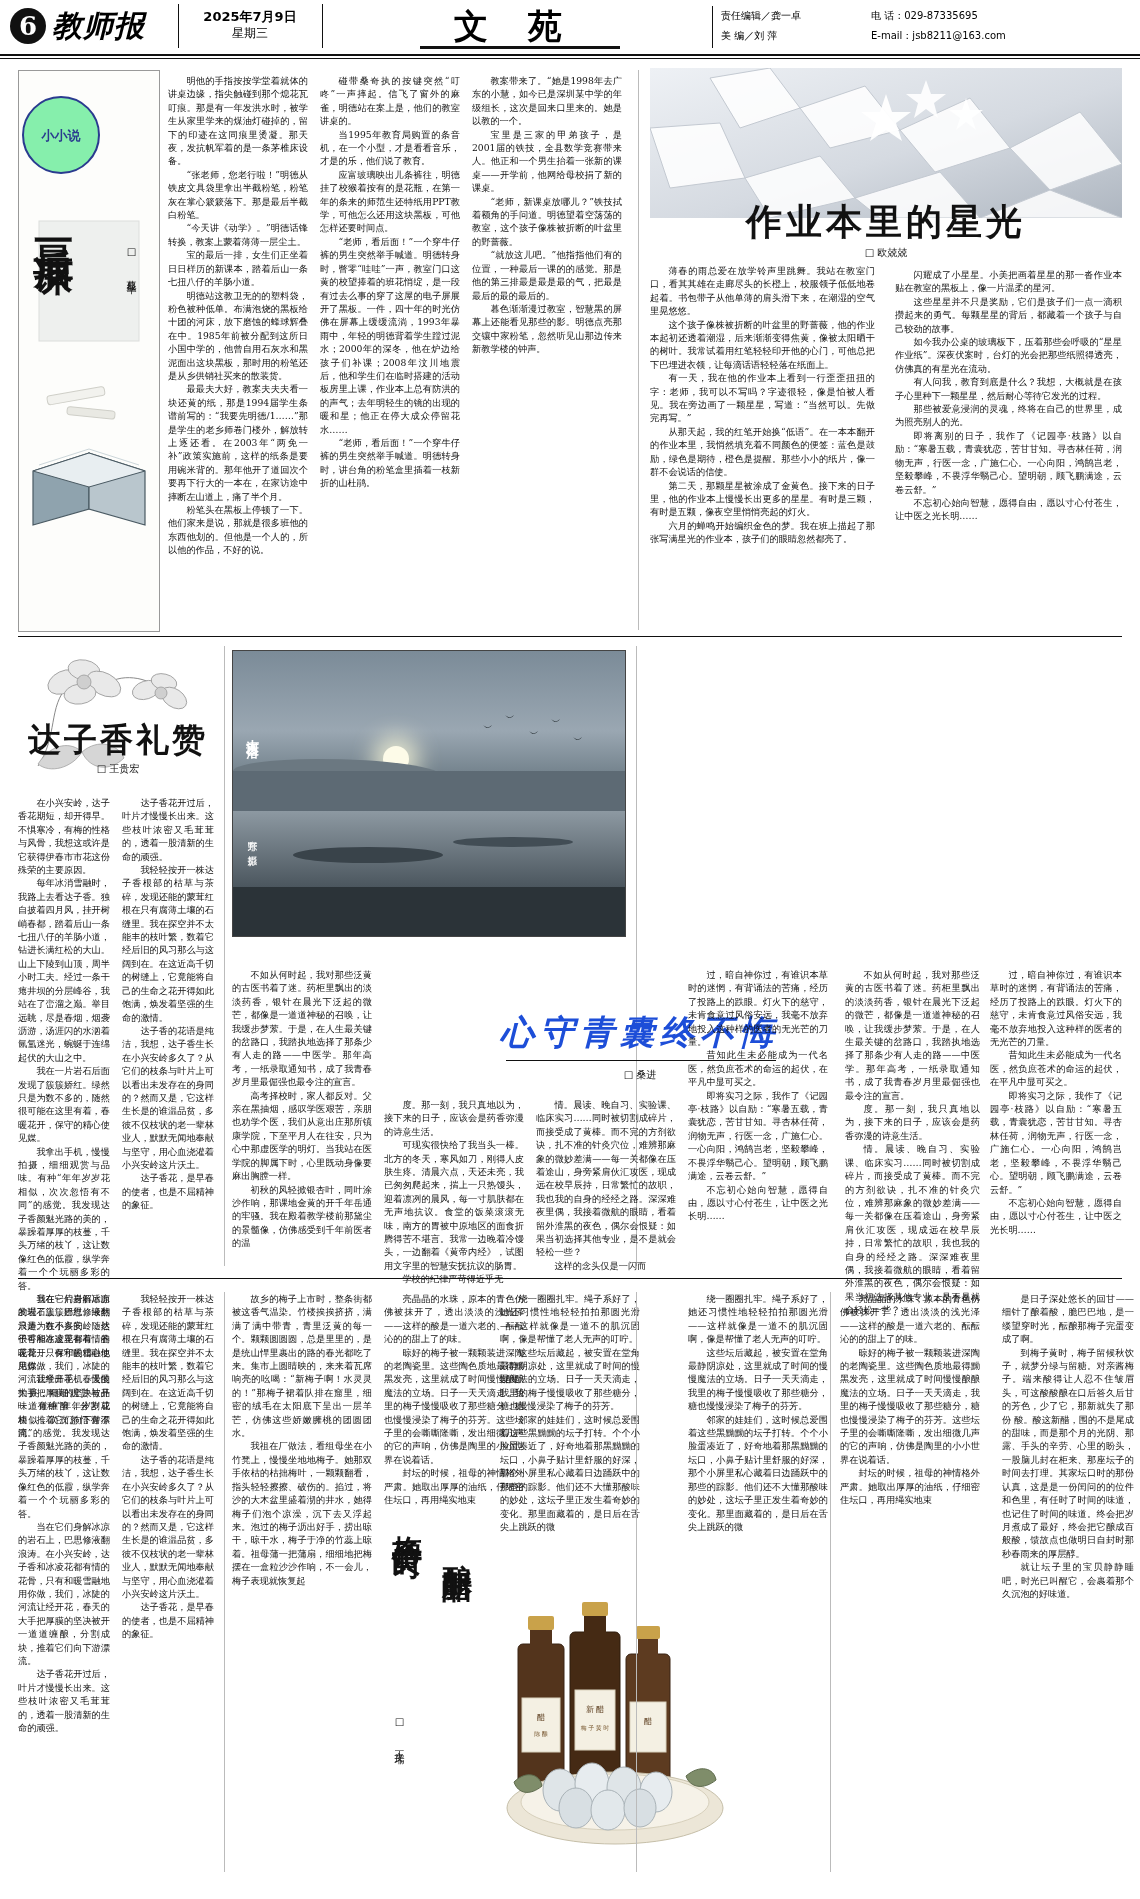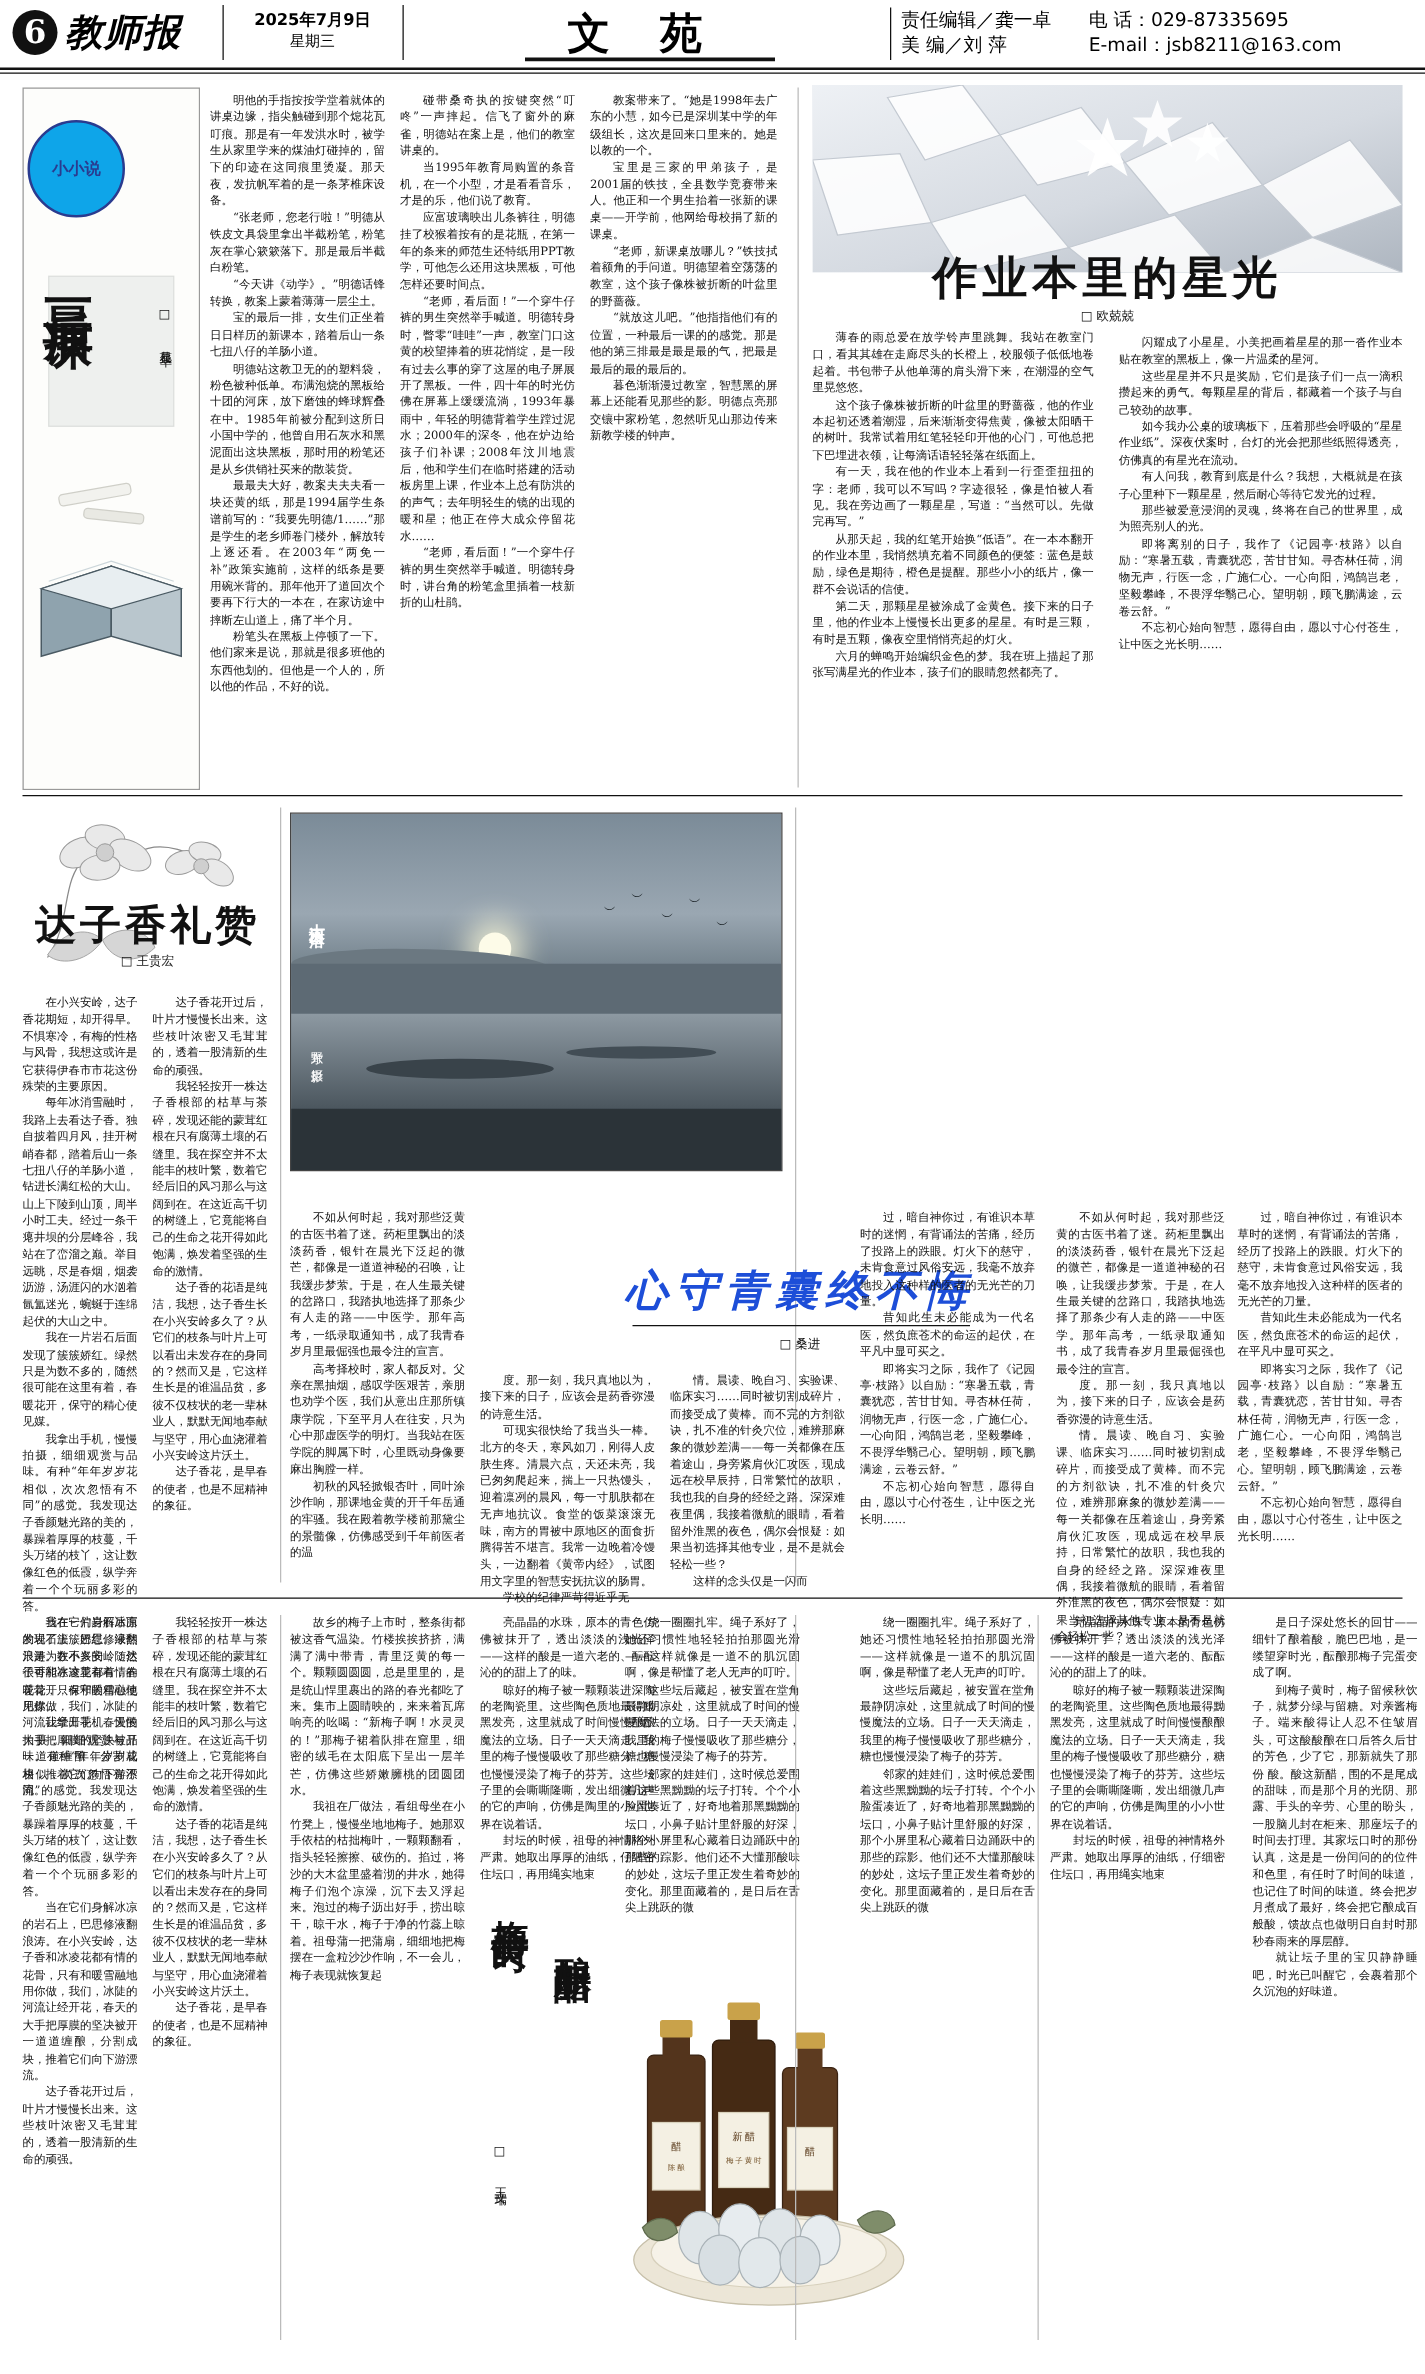--- a/index.html
+++ b/index.html
@@ -38,21 +38,21 @@
   .mh-title{
     position:absolute;left:330px;top:2px;width:370px;height:50px;
     display:flex;align-items:center;justify-content:center;
     font-family:"DejaVu Serif","Liberation Serif",serif;
     font-size:34px;font-weight:bold;letter-spacing:14px;color:#000;
   }
   .mh-title-underline{position:absolute;left:420px;top:46px;width:200px;height:3px;background:#111;}
   .mh-contact{
     position:absolute;left:712px;top:6px;width:418px;height:42px;
     border-left:1px solid #111;
-    font-size:15px;line-height:20px;color:#000;padding-left:8px;
+    font-size:10px;line-height:20px;color:#000;padding-left:8px;
   }
   .mh-contact .row{display:flex;}
   .mh-contact .c1{width:150px;}
   .mh-contact .c2{width:240px;}
   .mh-topline{position:absolute;left:0;top:54px;width:1140px;height:2px;background:#111;}
   .mh-topline2{position:absolute;left:0;top:58px;width:1140px;height:1px;background:#111;}
 
   
   .ctext{
     font-family:"DejaVu Serif","Liberation Serif",serif;
@@ -69,21 +69,21 @@
     font-family:"DejaVu Serif","Liberation Serif",serif;
     font-weight:bold;font-size:40px;line-height:52px;
     writing-mode:vertical-rl;text-orientation:upright;letter-spacing:4px;
   }
   .byline{font-family:"DejaVu Serif","Liberation Serif",serif;font-size:10px;color:#111;}
 
   
   .illus{position:absolute;overflow:hidden;}
   .logo-badge{
     position:absolute;width:74px;height:74px;border-radius:50%;
-    background:#0ea5e9;border:2px solid #2a3b8f;
+    background:#86efac;border:2px solid #2a3b8f;
     display:flex;align-items:center;justify-content:center;
     font-family:"DejaVu Serif","Liberation Serif",serif;
     font-size:13px;font-weight:bold;color:#2a3b8f;line-height:15px;text-align:center;
   }
 
   
   .a1-box{position:absolute;left:18px;top:70px;width:140px;height:560px;border:1px solid #999;background:#fbfbf8;}
 
   
   .a2-box{position:absolute;left:650px;top:68px;width:472px;height:150px;background:linear-gradient(135deg,#dfe3ea 0%,#f2f4f7 40%,#c9cfd8 100%);}

